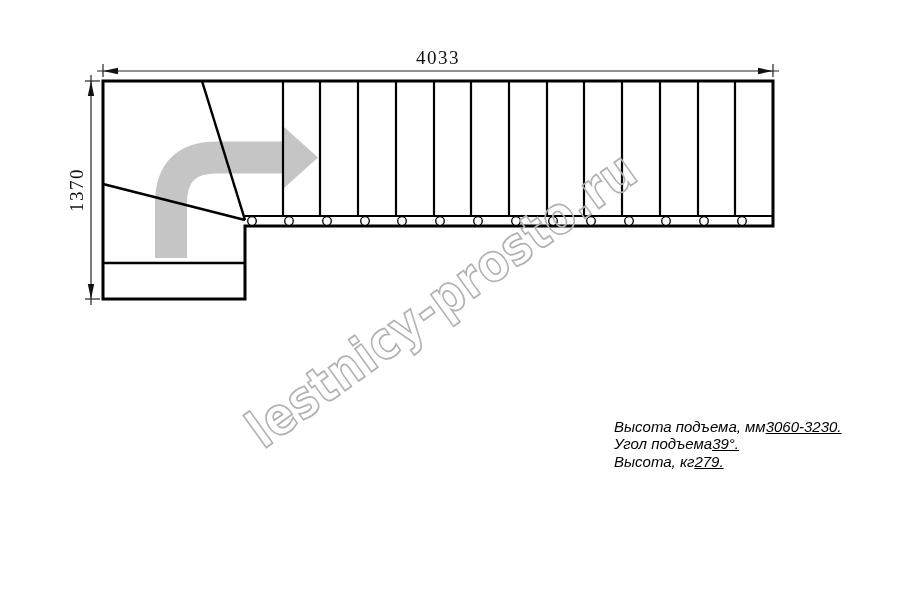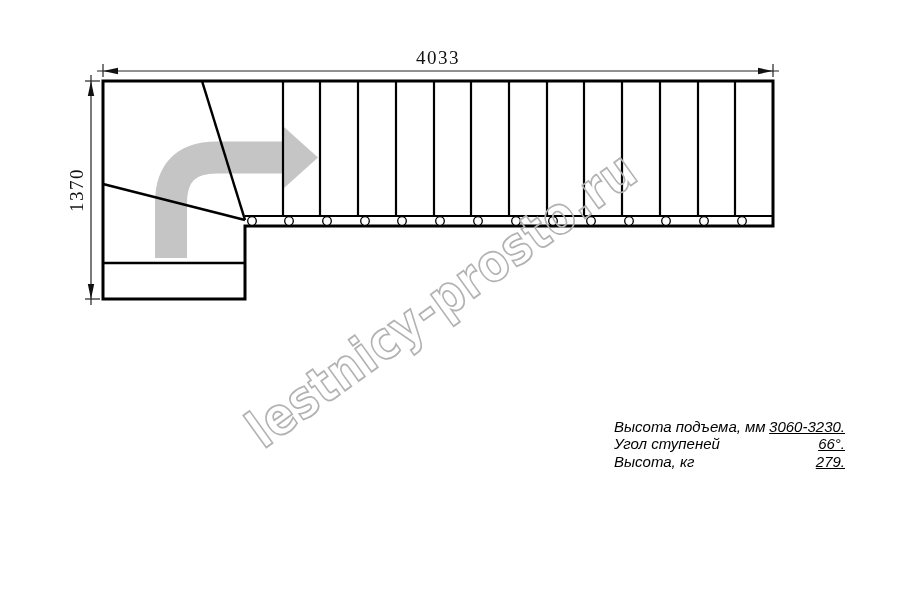--- a/index.html
+++ b/index.html
@@ -36,21 +36,21 @@
     top: 418px;
     width: 231px;
     font-family: "Liberation Sans", sans-serif;
     font-style: italic;
     font-size: 15px;
     line-height: 17.35px;
     color: #000;
   }
   .spec-row {
     display: flex;
-    justify-content: space-between;
+    justify-content: flex-start;
     white-space: nowrap;
   }
   .spec-row .spec-value { text-align: right; text-decoration: underline; }
 </style>
 </head>
 <body>
 
 <div id="stage">
 <svg width="900" height="600" viewBox="0 0 900 600" xmlns="http://www.w3.org/2000/svg">
 
@@ -125,20 +125,20 @@
   <text class="watermark-text" x="452" y="302" text-anchor="middle" transform="rotate(-35.7 452 302)" textLength="465" lengthAdjust="spacingAndGlyphs">lestnicy-prosto.ru</text>
 </svg>
 </div>
 
 <div class="spec-table">
   <div class="spec-row">
     <span class="spec-label">Высота подъема, мм</span>
     <span class="spec-value">3060-3230.</span>
   </div>
   <div class="spec-row">
-    <span class="spec-label">Угол ступеней</span>
-    <span class="spec-value">66°.</span>
+    <span class="spec-label">Угол подъема</span>
+    <span class="spec-value">39°.</span>
   </div>
   <div class="spec-row">
     <span class="spec-label">Высота, кг</span>
     <span class="spec-value">279.</span>
   </div>
 </div>
 
 </body></html>

